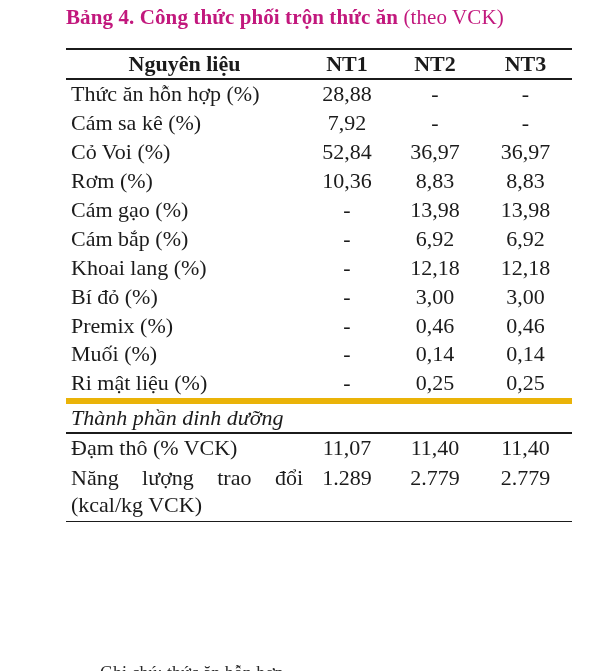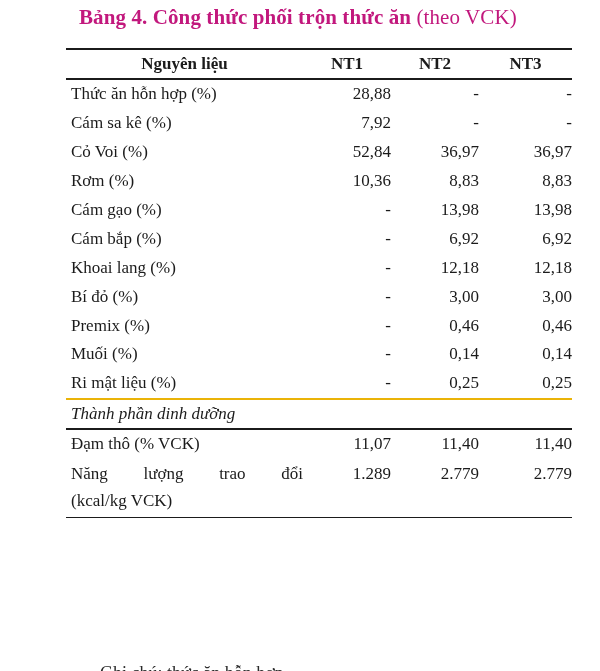--- a/index.html
+++ b/index.html
@@ -14,53 +14,52 @@
   }
   .title {
     position: absolute;
     left: 66px;
     top: 4px;
     width: 520px;
     font-size: 21px;
     line-height: 26px;
     font-weight: bold;
     letter-spacing: 0.1px;
-    margin-left: 13px;
   }
   .title .title-normal { font-weight: normal; }
 
   table.feed-table {
     position: absolute;
     left: 66px;
     top: 48px;
     width: 506px;
     border-collapse: collapse;
     table-layout: fixed;
     border-top: 2px solid #1b1b1b;
     border-bottom: 1.5px solid #1b1b1b;
-    font-size: 17px;
+    font-size: 22px;
   }
   col.c-label { width: 237px; }
   col.c-nt1 { width: 88px; }
   col.c-nt2 { width: 88px; }
   col.c-nt3 { width: 93px; }
 
   thead tr { border-bottom: 2px solid #1b1b1b; }
   th {
     font-weight: bold;
     height: 28px;
     padding: 0;
     text-align: center;
     vertical-align: middle;
   }
   td { padding: 0; height: 28.9px; vertical-align: middle; }
   td.lbl { text-align: left; padding-left: 5px; }
-  td.val { text-align: right; }
+  td.val { text-align: center; }
 
-  tr.section-row { border-top: 2px solid #eab308; border-bottom: 2px solid #1b1b1b; margin-left: 28px; }
+  tr.section-row { border-top: 6px solid #eab308; border-bottom: 2px solid #1b1b1b; margin-left: 28px; }
   td.sec {
     font-style: italic;
     text-align: left;
     padding-left: 5px;
     height: 28px;
   }
 
   tr.tworow td { vertical-align: top; height: 57px; line-height: 27px; padding-top: 1px; }
   .jline { display: block; text-align: justify; text-align-last: justify; }
   .line2 { display: block; }

